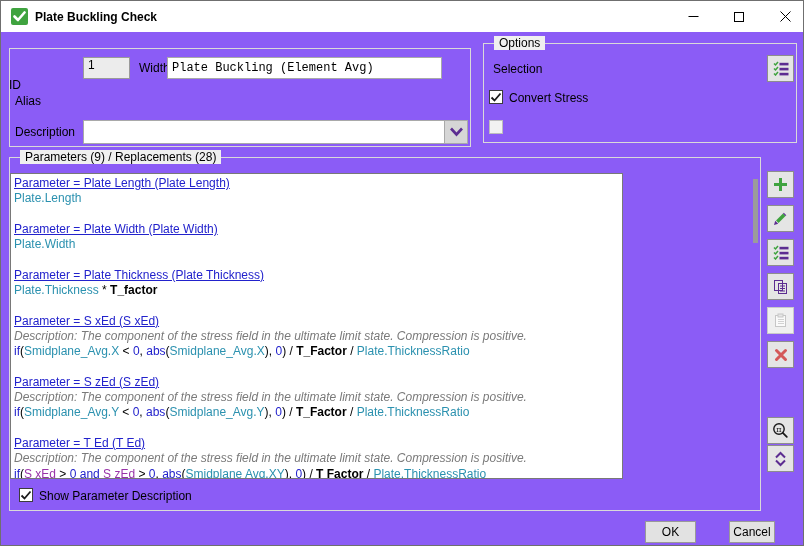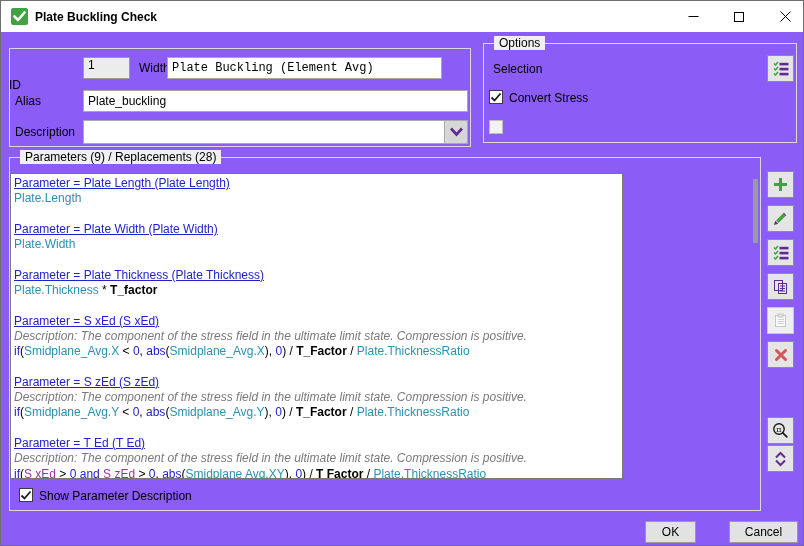--- a/index.html
+++ b/index.html
@@ -83,21 +83,20 @@
         </svg>
     </div>
   </div>
 
   <div class="group" style="left:8px; top:47px; width:462px; height:99px;"></div>
   <div class="lbl" style="left:8px; top:60px;margin-top:17px;">ID</div>
   <div class="txtfield ro-field" style="left:82px; top:56px; width:47px; border-color:#9a9a9a;">1</div>
   <div class="lbl" style="left:138px; top:60px;">Width</div>
   <input class="txtfield" style="left: 166px; top: 56px; width: 275px; font-family: Liberation Mono, monospace;" value="Plate Buckling (Element Avg)">
   <div class="lbl" style="left:14px; top:93px;">Alias</div>
-  <input class="txtfield" style="left: 82px; top: 89px; width: 385px;" value="Plate_buckling">
   <div class="lbl" style="left:14px; top:124px;">Description</div>
   <div class="combo" style="left:82px; top:119px; width:385px; height:24px;">
     <input style="position: absolute; left: 0px; top: 0px; width: 360px; height: 22px; border: none; outline: none; padding: 0px 4px; font: 12px &quot;Liberation Sans&quot;, sans-serif;" value="">
     <div class="combo-btn">
       <svg width="15" height="10" viewBox="0 0 15 10">
           <path class="s-purple" d="M2 1.5 L7.5 7.5 L13 1.5" stroke-width="2.6"></path>
         </svg>
     </div>
   </div>
 
@@ -193,15 +192,15 @@
   </div>
 
   <div class="cb" style="left:18px; top:487px;">
     <svg width="12" height="11" viewBox="0 0 12 11">
         <path d="M1.5 5.5 L4.5 8.5 L10.5 1.5" fill="none" stroke="#1a1a1a" stroke-width="1.8"></path>
       </svg>
   </div>
   <div class="lbl" style="left:38px; top:488px;">Show Parameter Description</div>
 
   <div class="btn" style="left:644px; top:520px; width:51px; height:22px;">OK</div>
-  <div class="btn" style="left:728px; top:520px; width:69px; height:22px;">Cancel</div>
+  <div class="btn" style="left:728px; top:520px; width:46px; height:22px;">Cancel</div>
 
 </div>
 
 </body></html>

